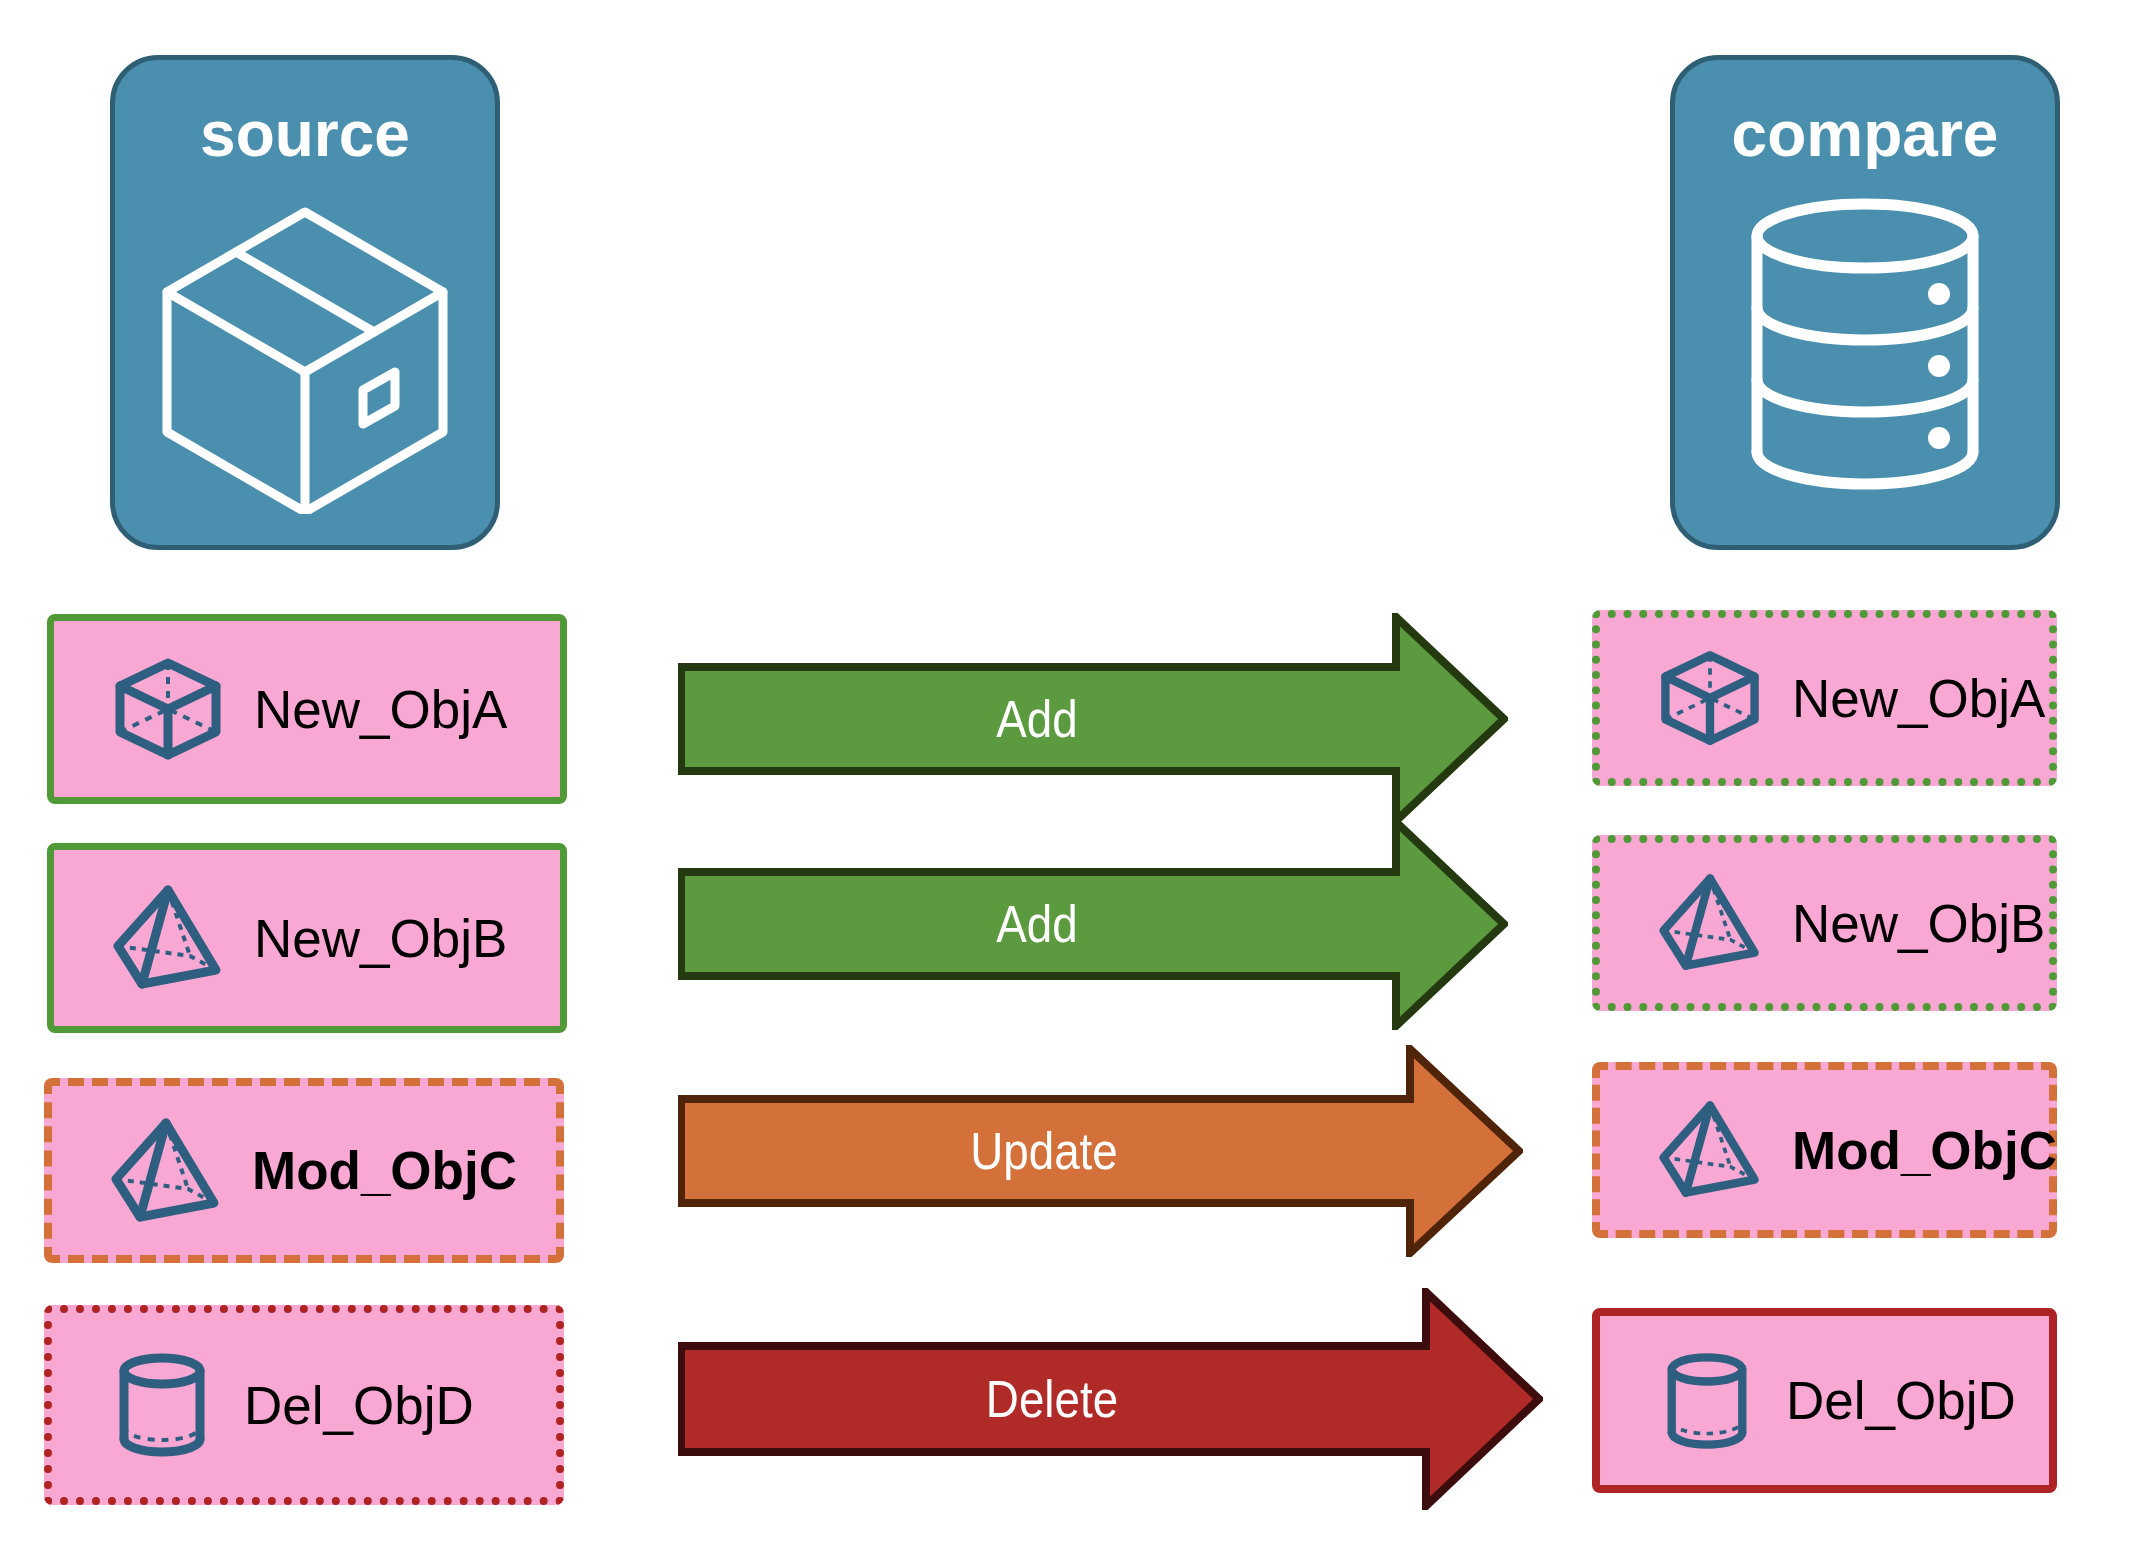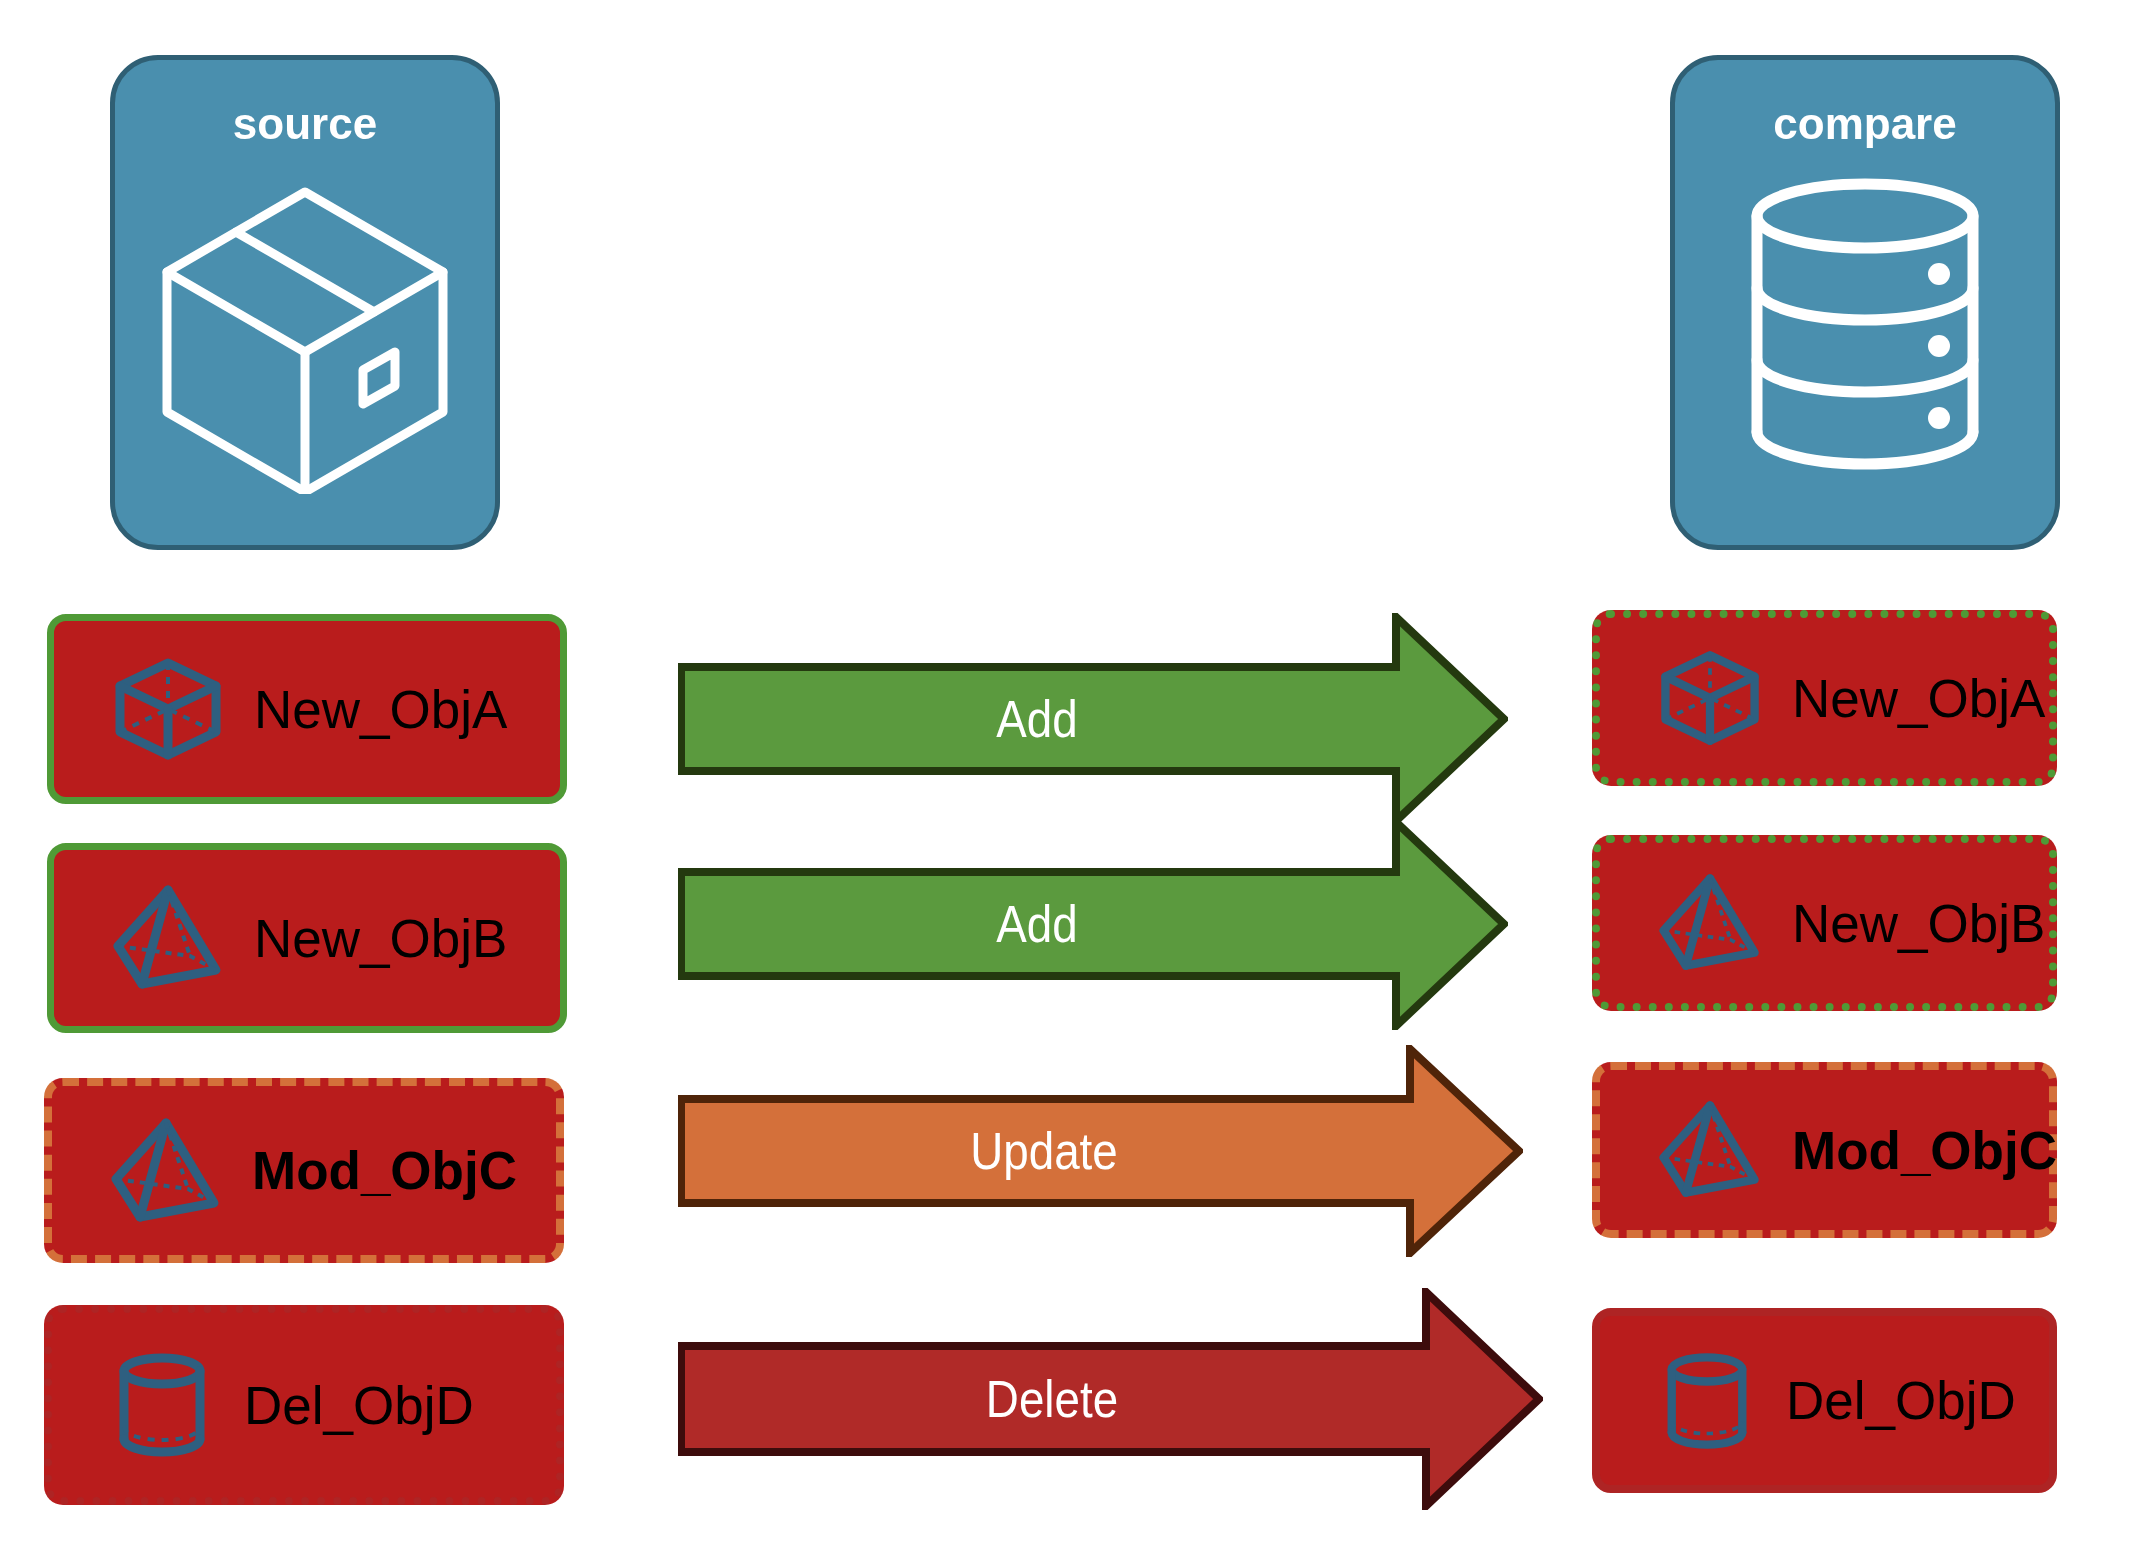--- a/index.html
+++ b/index.html
@@ -19,34 +19,34 @@
     border:5px solid #2f5f74;
     border-radius:48px;
     box-sizing:border-box;
     display:flex;
     flex-direction:column;
     align-items:center;
   }
   .endpoint-title{
     color:#ffffff;
     font-weight:bold;
-    font-size:44px;
+    font-size:64px;
     letter-spacing:0px;
     margin-top:42px;
     line-height:1;
     font-family:"Liberation Sans","DejaVu Sans",sans-serif;
   }
   .endpoint-icon{margin-top:28px;}
 
   
   .card{
     position:absolute;
     box-sizing:border-box;
-    background:#b91c1c;
-    border-radius:19px;
+    background:#f9a8d4;
+    border-radius:8px;
     display:flex;
     align-items:center;
   }
   .card .card-icon{
     flex:0 0 auto;
     margin-left:58px;
     display:flex;
     align-items:center;
     justify-content:center;
   }

